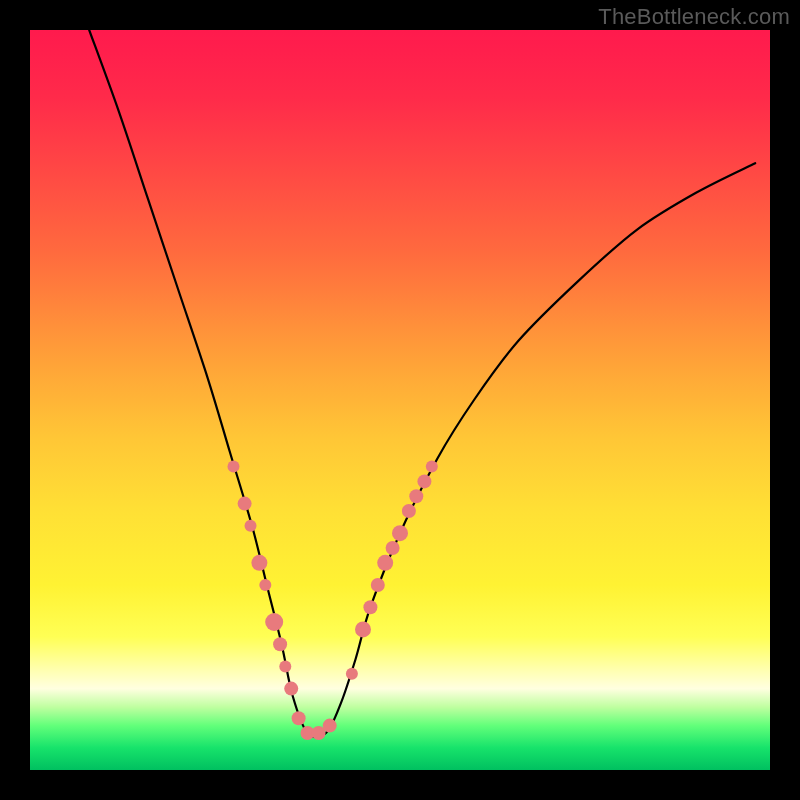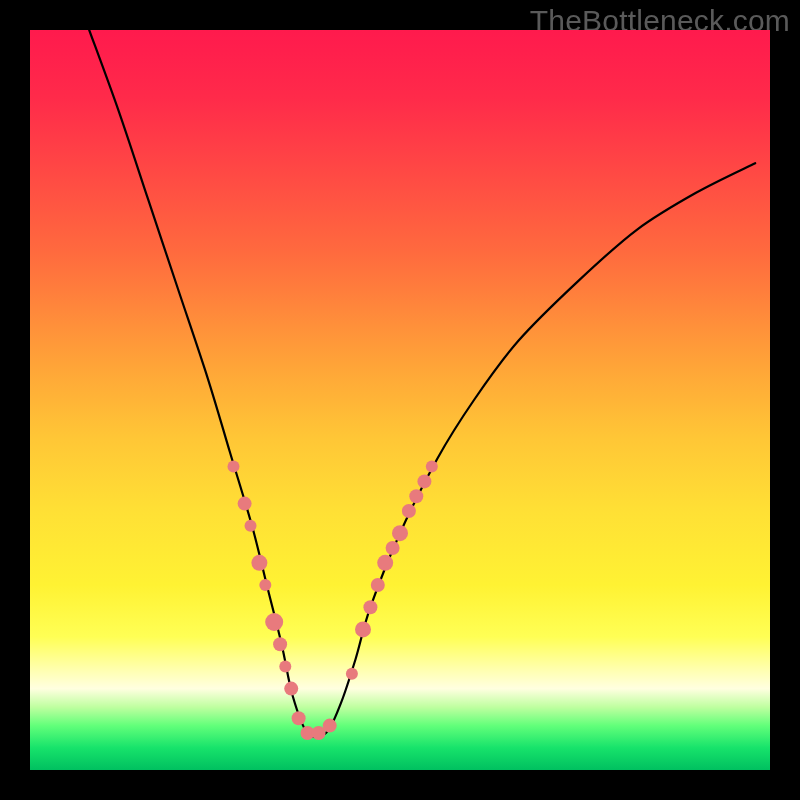--- a/index.html
+++ b/index.html
@@ -44,21 +44,21 @@
       #62ff7a 94%,
       #17e36b 97%,
       #00c060 100%
     );
   }
   .watermark {
     position: absolute;
     top: 4px;
     right: 10px;
     color: #5a5a5a;
-    font-size: 30px;
+    font-size: 22px;
     font-weight: 500;
     letter-spacing: 0.2px;
     user-select: none;
   }
   svg.curve {
     position: absolute;
     inset: 0;
     width: 100%;
     height: 100%;
     overflow: visible;

